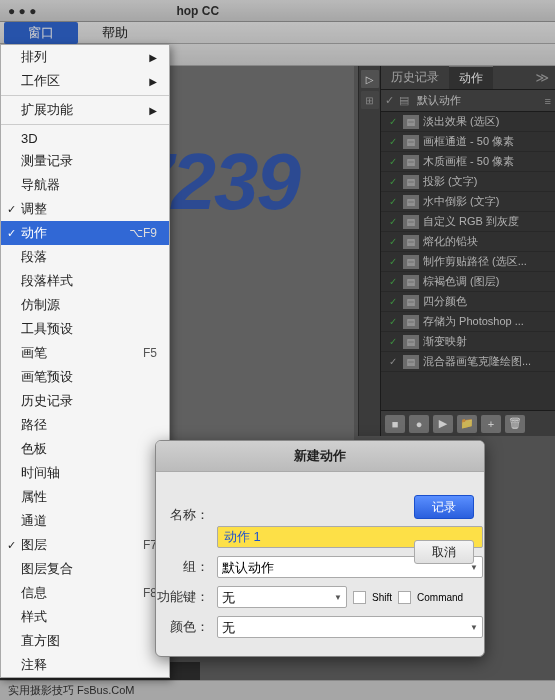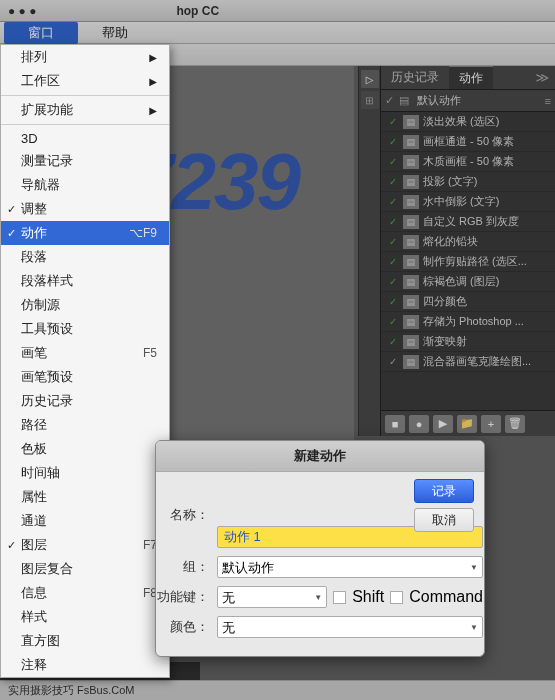--- a/index.html
+++ b/index.html
@@ -336,21 +336,21 @@
       transform: translateY(-50%);
       font-size: 8px;
       color: #555;
       pointer-events: none;
     }
     .dialog-checkbox-area {
       display: flex;
       align-items: center;
       gap: 6px;
       flex: 1;
-      font-size: 16px;
+      font-size: 10px;
     }
     .dialog-checkbox {
       width: 13px;
       height: 13px;
       border: 1px solid #aaa;
       background: white;
       display: flex;
       align-items: center;
       justify-content: center;
     }
@@ -359,20 +359,21 @@
       height: 24px;
       border: 1px solid #aaa;
       border-radius: 3px;
       background: linear-gradient(to bottom, #f5f5f5, #e0e0e0);
       font-size: 12px;
       color: #222;
       cursor: pointer;
       display: flex;
       align-items: center;
       justify-content: center;
+      margin-top: 16px;
     }
     .dialog-btn.primary {
       background: linear-gradient(to bottom, #5a8fff, #2a5fdd);
       color: white;
       border-color: #1a4fcc;
     }
 
     
     .status-bar {
       position: absolute;

